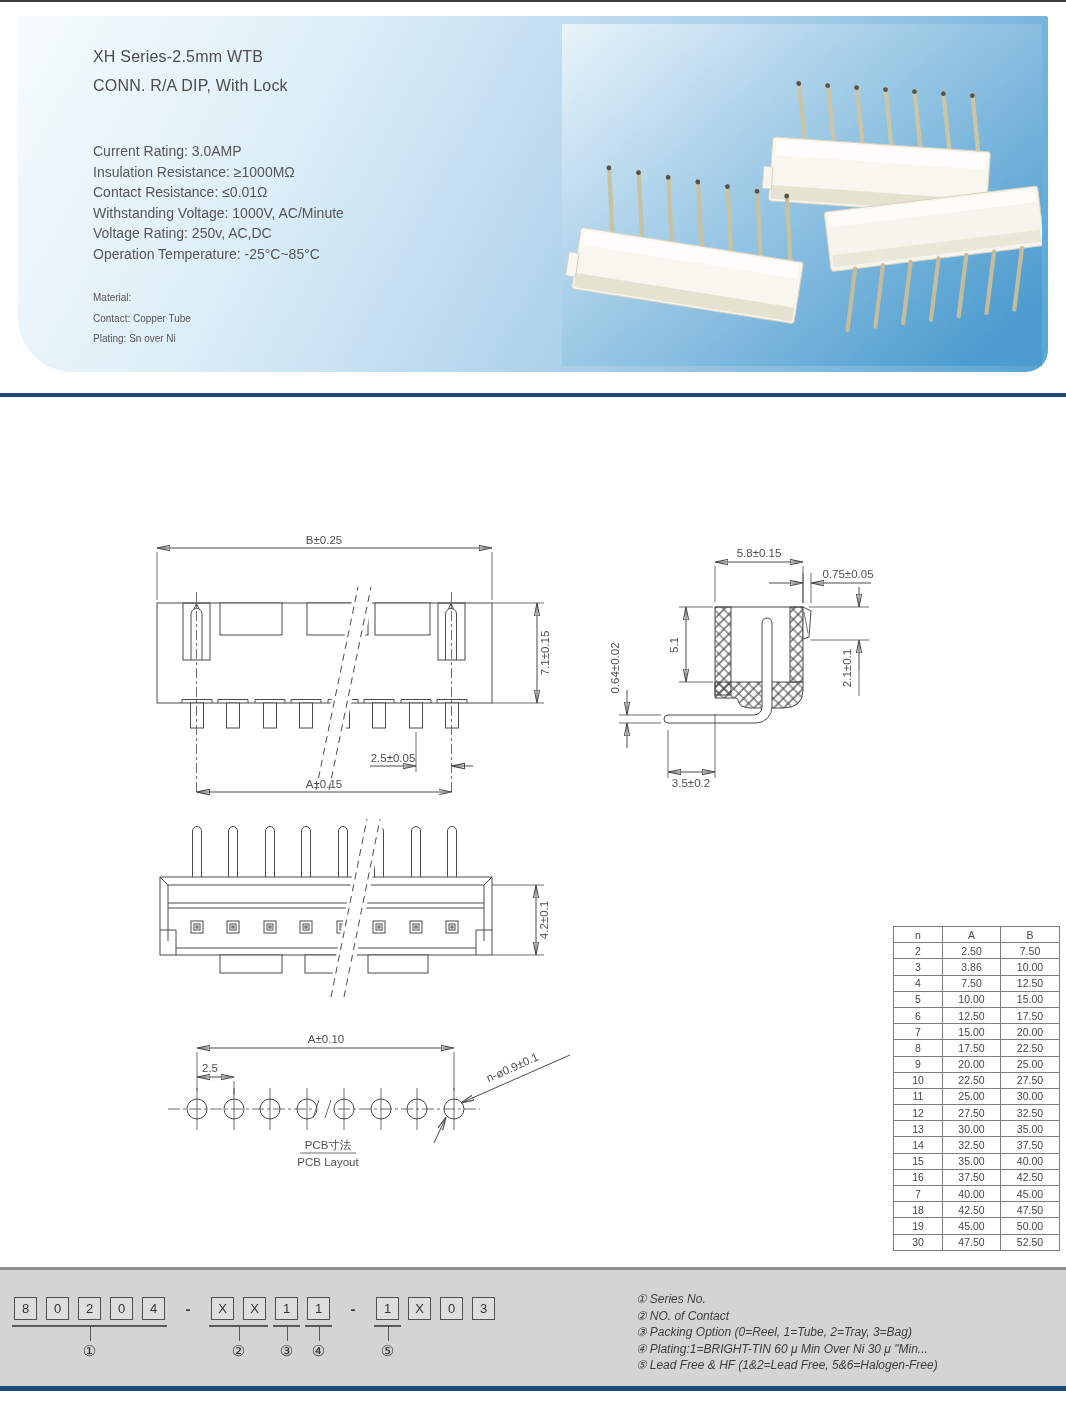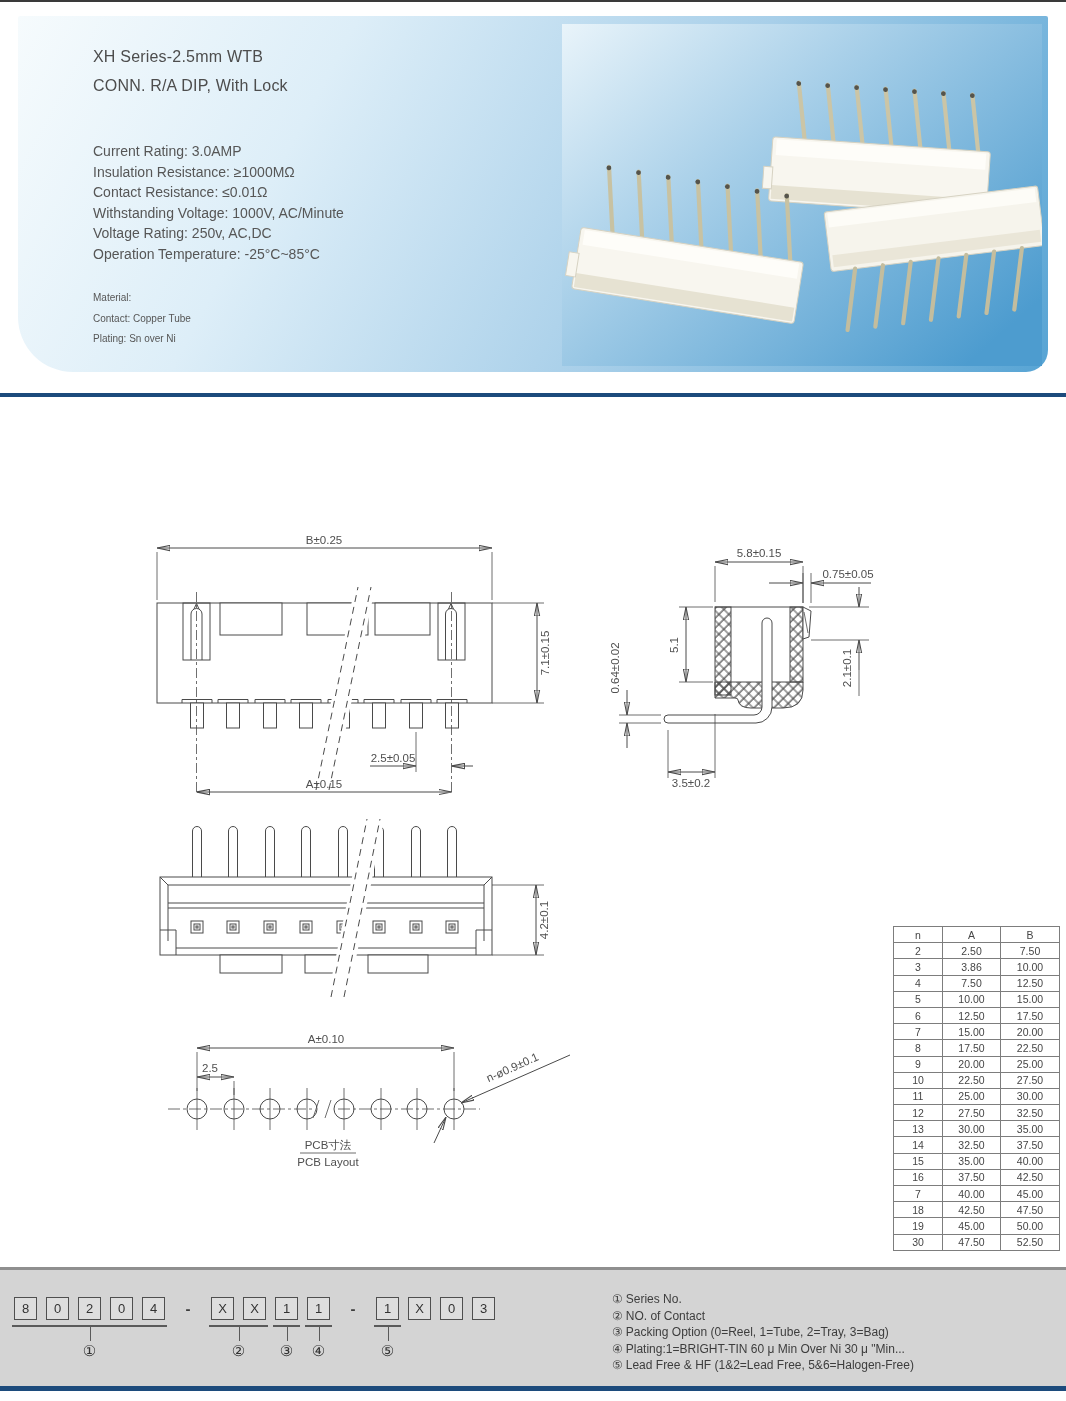--- a/index.html
+++ b/index.html
@@ -38,21 +38,21 @@
   #pn-panel{position:absolute;left:0;top:1270px;width:1066px;height:116px;background:#d4d4d4;}
   #pn-row{position:absolute;left:14px;top:27px;white-space:nowrap;}
   .pn-seg{position:relative;display:inline-flex;gap:9px;margin-right:9px;vertical-align:top;}
   .pn-box{width:21px;height:21px;border:1.5px solid #4f4f4f;background:#dedede;display:flex;
      align-items:center;justify-content:center;font-size:13px;color:#333;}
   .pn-dash{display:inline-block;width:28px;text-align:center;margin-right:9px;color:#3d3d3d;
      font-size:15px;font-weight:bold;line-height:23px;vertical-align:top;}
   .pn-underline{position:absolute;left:-2px;right:-2px;top:28px;height:2px;background:#5a5a5a;}
   .pn-leader{position:absolute;top:30px;left:50%;width:1.5px;height:14px;background:#5a5a5a;}
   .pn-circ{position:absolute;top:45px;left:50%;transform:translateX(-50%);font-size:15px;color:#333;}
-  #pn-legend{position:absolute;left:612px;top:21px;font-size:12px;line-height:16.6px;color:#3d3d3d;}
+  #pn-legend{position:absolute;left:636px;top:21px;font-size:12px;line-height:16.6px;color:#3d3d3d;font-style:italic;}
   .legend-num{margin-right:3px;}
 </style>
 </head>
 <body>
 
 <div id="page">
   <div id="top-edge"></div>
 
   <div id="header-panel">
 

